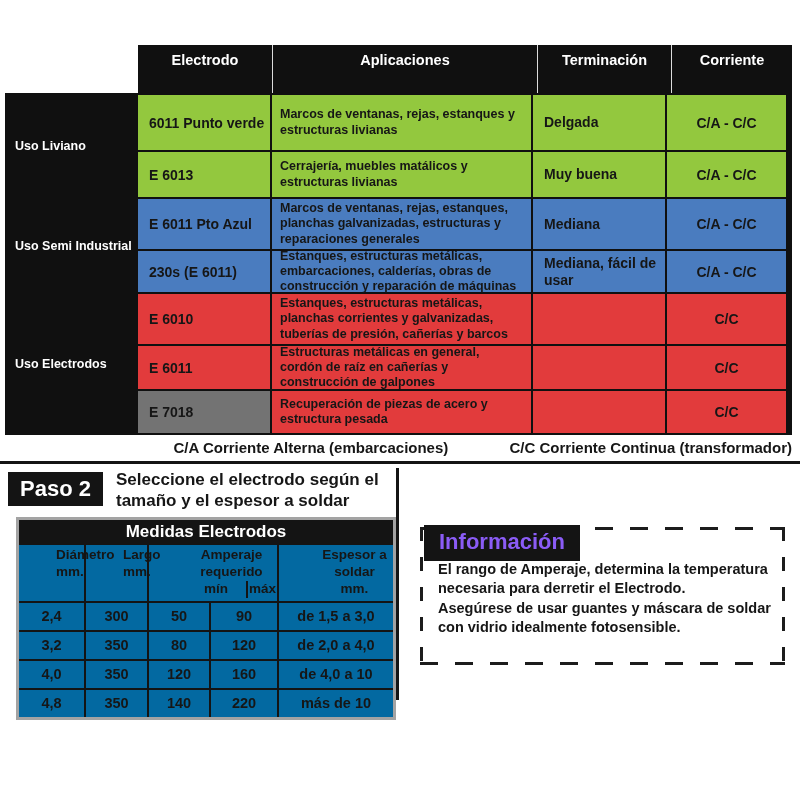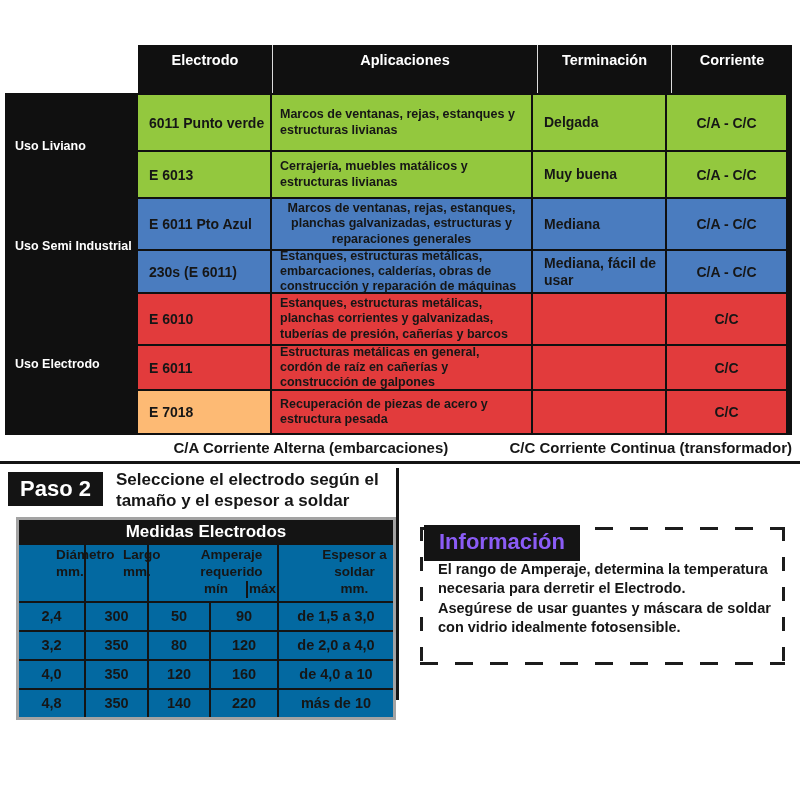--- a/index.html
+++ b/index.html
@@ -74,53 +74,53 @@
   <div class="mt">
     <div class="mt-head">
       <div class="h h1">Electrodo</div>
       <div class="h h2">Aplicaciones</div>
       <div class="h h3">Terminación</div>
       <div class="h h4">Corriente</div>
     </div>
     <div class="mt-body">
       <div class="cell cat cat2">Uso Semi Industrial</div>
       <div class="cell cat cat1">Uso Liviano</div>
-      <div class="cell cat cat3">Uso Electrodo</div>
+      <div class="cell cat cat3">Uso Electrodos</div>
 
       <div class="cell c-el" style="background-color: rgb(147, 200, 62);">6011 Punto verde</div>
       <div class="cell c-app" style="background-color: rgb(147, 200, 62);">Marcos de ventanas, rejas, estanques y estructuras livianas</div>
       <div class="cell c-term" style="background-color: rgb(147, 200, 62);">Delgada</div>
       <div class="cell c-curr" style="background-color: rgb(147, 200, 62);">C/A - C/C</div>
 
       <div class="cell c-el" style="background-color: rgb(147, 200, 62);">E 6013</div>
       <div class="cell c-app" style="background-color: rgb(147, 200, 62);">Cerrajería, muebles matálicos y estructuras livianas</div>
       <div class="cell c-term" style="background-color: rgb(147, 200, 62);">Muy buena</div>
       <div class="cell c-curr" style="background-color: rgb(147, 200, 62);">C/A - C/C</div>
 
       <div class="cell c-el" style="background-color: rgb(74, 124, 191);">E 6011 Pto Azul</div>
-      <div class="cell c-app" style="background-color: rgb(74, 124, 191); text-align: center;">Marcos de ventanas, rejas, estanques, planchas galvanizadas, estructuras y reparaciones generales</div>
+      <div class="cell c-app" style="background-color: rgb(74, 124, 191);">Marcos de ventanas, rejas, estanques, planchas galvanizadas, estructuras y reparaciones generales</div>
       <div class="cell c-term" style="background-color: rgb(74, 124, 191);">Mediana</div>
       <div class="cell c-curr" style="background-color: rgb(74, 124, 191);">C/A - C/C</div>
 
       <div class="cell c-el" style="background-color: rgb(74, 124, 191);">230s (E 6011)</div>
       <div class="cell c-app" style="background-color: rgb(74, 124, 191);">Estanques, estructuras metálicas, embarcaciones, calderías, obras de construcción y reparación de máquinas</div>
       <div class="cell c-term" style="background-color: rgb(74, 124, 191);">Mediana, fácil de usar</div>
       <div class="cell c-curr" style="background-color: rgb(74, 124, 191);">C/A - C/C</div>
 
       <div class="cell c-el" style="background-color: rgb(226, 59, 60);">E 6010</div>
       <div class="cell c-app" style="background-color: rgb(226, 59, 60);">Estanques, estructuras metálicas, planchas corrientes y galvanizadas, tuberías de presión, cañerías y barcos</div>
       <div class="cell c-term" style="background-color: rgb(226, 59, 60);"></div>
       <div class="cell c-curr" style="background-color: rgb(226, 59, 60);">C/C</div>
 
       <div class="cell c-el" style="background-color: rgb(226, 59, 60);">E 6011</div>
       <div class="cell c-app" style="background-color: rgb(226, 59, 60);">Estructuras metálicas en general, cordón de raíz en cañerías y construcción de galpones</div>
       <div class="cell c-term" style="background-color: rgb(226, 59, 60);"></div>
       <div class="cell c-curr" style="background-color: rgb(226, 59, 60);">C/C</div>
 
-      <div class="cell c-el" style="background-color: #fdba74;">E 7018</div>
+      <div class="cell c-el" style="background-color: #737373;">E 7018</div>
       <div class="cell c-app" style="background-color: rgb(226, 59, 60);">Recuperación de piezas de acero y estructura pesada</div>
       <div class="cell c-term" style="background-color: rgb(226, 59, 60);"></div>
       <div class="cell c-curr" style="background-color: rgb(226, 59, 60);">C/C</div>
     </div>
   </div>
 
   <div class="footnote">
     <span>C/A Corriente Alterna (embarcaciones)</span>
     <span class="fn2">C/C Corriente Continua (transformador)</span>
   </div>

